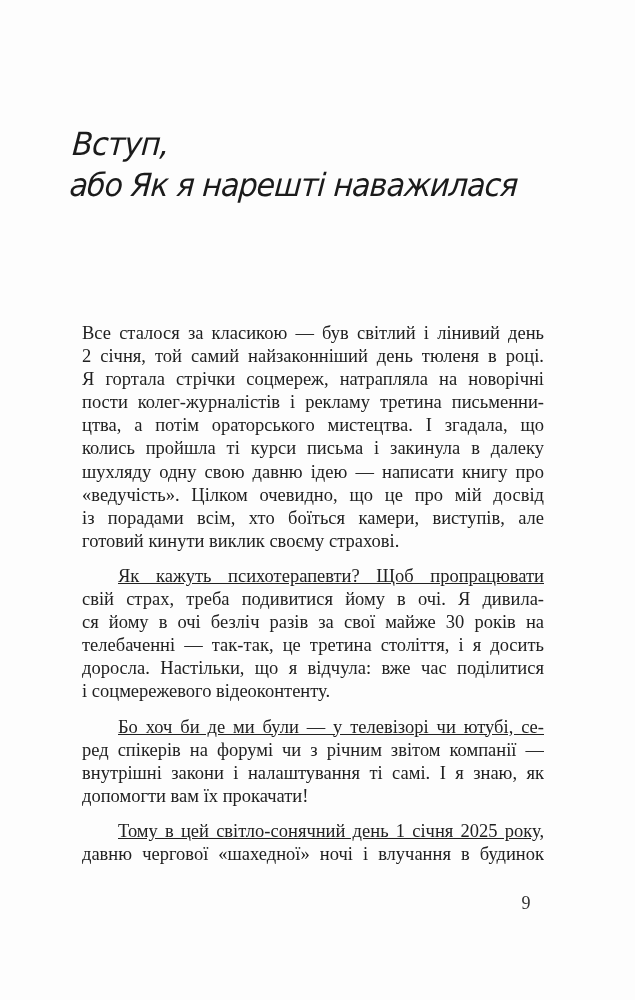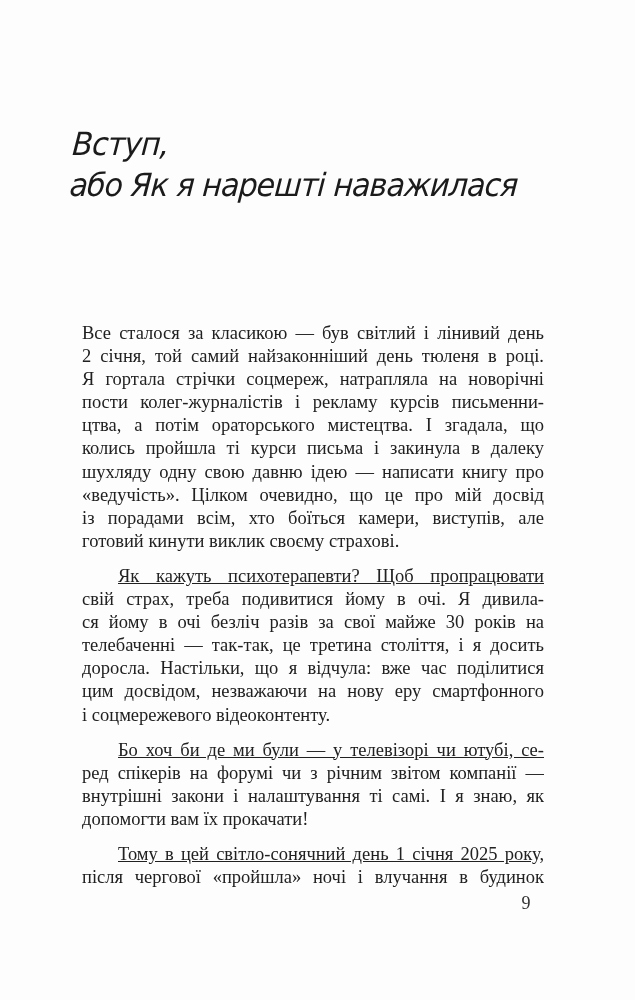--- a/index.html
+++ b/index.html
@@ -80,43 +80,42 @@
   <h1 class="chapter-title">
     <span class="t-line">Вступ,</span>
     <span class="t-line">або Як я нарешті наважилася</span>
   </h1>
 
   <div class="body-text">
       <div class="paragraph">
         <div class="line">Все сталося за класикою — був світлий і лінивий день</div>
         <div class="line">2 січня, той самий найзаконніший день тюленя в році.</div>
         <div class="line">Я гортала стрічки соцмереж, натрапляла на новорічні</div>
-        <div class="line">пости колег-журналістів і рекламу курсів письменни-</div>
+        <div class="line">пости колег-журналістів і рекламу третина письменни-</div>
         <div class="line">цтва, а потім ораторського мистецтва. І згадала, що</div>
         <div class="line">колись пройшла ті курси письма і закинула в далеку</div>
         <div class="line">шухляду одну свою давню ідею — написати книгу про</div>
         <div class="line">«ведучість». Цілком очевидно, що це про мій досвід</div>
         <div class="line">із порадами всім, хто боїться камери, виступів, але</div>
         <div class="line last">готовий кинути виклик своєму страхові.</div>
       </div>
       <div class="paragraph">
         <div class="line indent">Як кажуть психотерапевти? Щоб пропрацювати</div>
         <div class="line">свій страх, треба подивитися йому в очі. Я дивила-</div>
         <div class="line">ся йому в очі безліч разів за свої майже 30 років на</div>
         <div class="line">телебаченні — так-так, це третина століття, і я досить</div>
         <div class="line">доросла. Настільки, що я відчула: вже час поділитися</div>
-        <div class="line">цим досвідом, незважаючи на нову еру смартфонного</div>
         <div class="line last">і соцмережевого відеоконтенту.</div>
       </div>
       <div class="paragraph">
         <div class="line indent">Бо хоч би де ми були — у телевізорі чи ютубі, се-</div>
         <div class="line">ред спікерів на форумі чи з річним звітом компанії —</div>
         <div class="line">внутрішні закони і налаштування ті самі. І я знаю, як</div>
         <div class="line last">допомогти вам їх прокачати!</div>
       </div>
       <div class="paragraph">
         <div class="line indent">Тому в цей світло-сонячний день 1 січня 2025 року,</div>
-        <div class="line">після чергової «пройшла» ночі і влучання в будинок</div>
+        <div class="line">давню чергової «шахедної» ночі і влучання в будинок</div>
       </div>
     </div>
 
   <div class="page-number">9</div>
 </div>
 
 </body></html>

